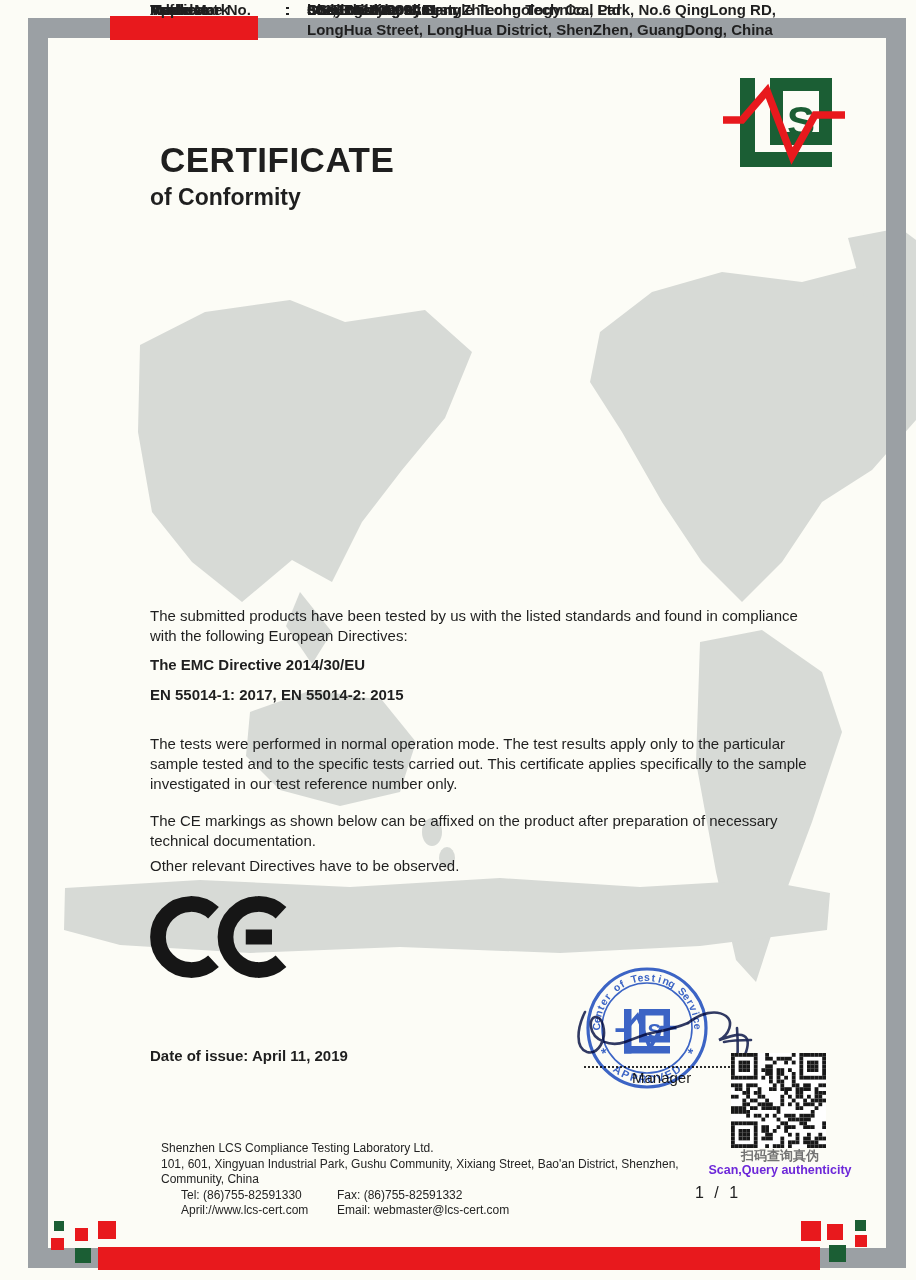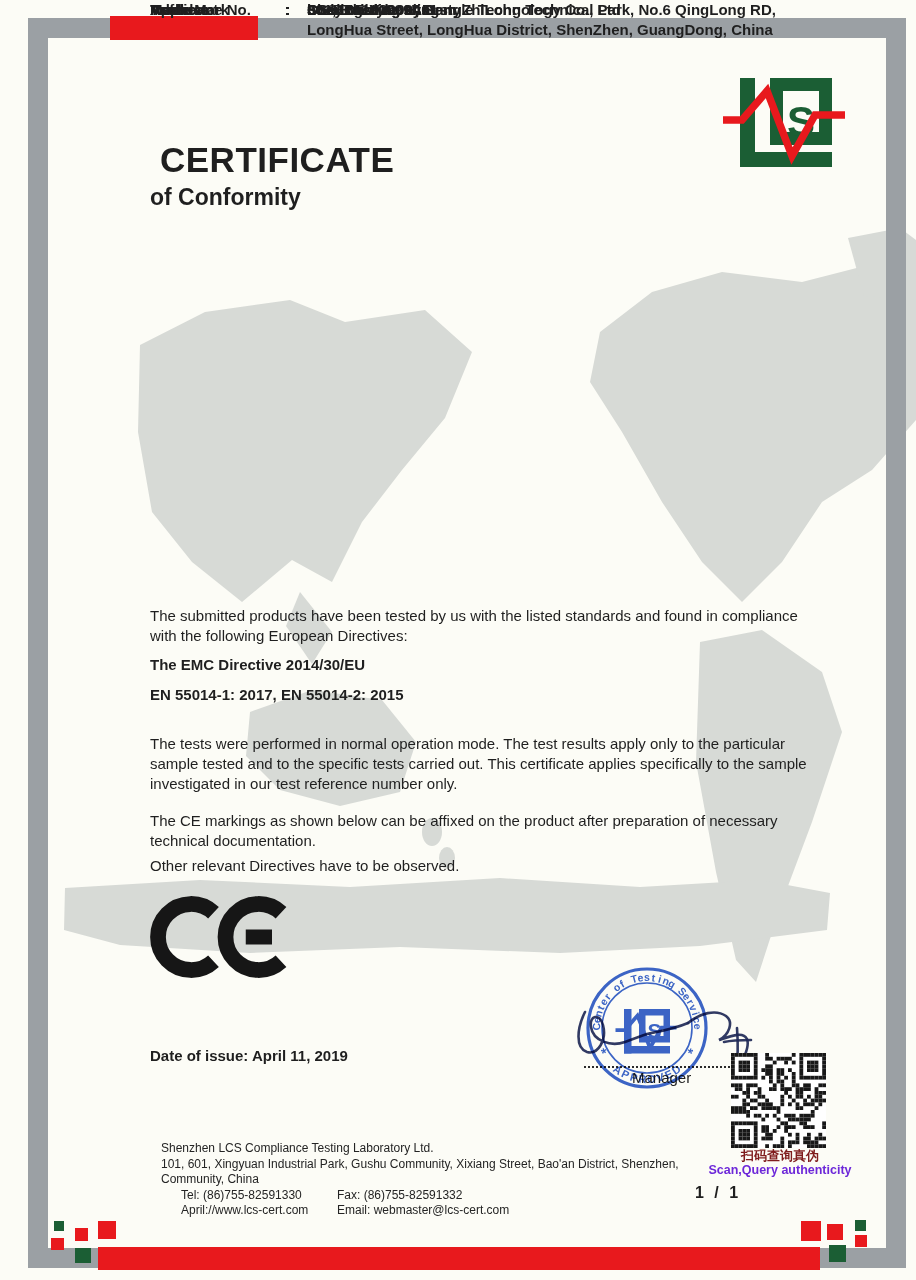--- a/index.html
+++ b/index.html
@@ -79,24 +79,24 @@
   
   .manager-line{position:absolute;left:584px;top:1040px;width:150px;height:26px;border-bottom:2.5px dotted #2b2b2b;}
   .manager{position:absolute;left:632px;top:1069px;font-size:15px;color:#222;}
   .stamp{position:absolute;left:582px;top:963px;mix-blend-mode:multiply;opacity:.92;}
   .stamp text{font-family:"Liberation Sans",sans-serif;font-weight:bold;fill:var(--stamp-blue);}
   .signature{position:absolute;left:560px;top:975px;mix-blend-mode:multiply;}
   .signature path{stroke:#20295a;stroke-width:2.6;fill:none;stroke-linecap:round;opacity:.92;}
   
   .qr{position:absolute;left:731px;top:1053px;background:#fff;}
   .qr rect{fill:#181818;}
-  .qr-cap-cn{position:absolute;left:704px;top:1147px;width:152px;text-align:center;font-size:13px;font-weight:bold;color:#7f1d1d;}
+  .qr-cap-cn{position:absolute;left:704px;top:1147px;width:152px;text-align:center;font-size:13px;font-weight:bold;color:#737373;}
   .qr-cap-en{position:absolute;left:690px;top:1163px;width:180px;text-align:center;font-size:12.5px;font-weight:bold;color:#6d28d9;}
   
-  .pageno{position:absolute;left:695px;top:1184px;font-size:16px;font-weight:bold;letter-spacing:3px;}
+  .pageno{position:absolute;left:695px;top:1184px;font-size:16px;font-weight:normal;letter-spacing:3px;}
   .footer{position:absolute;left:161px;top:1141px;font-size:12px;line-height:15.5px;color:#242424;}
   .cols{display:flex;margin-left:20px;}
   .cols .c1{width:156px;}
 </style>
 </head>
 <body>
 
 <div class="page">
 
   <svg class="watermark" width="916" height="1280" viewBox="0 0 916 1280">

